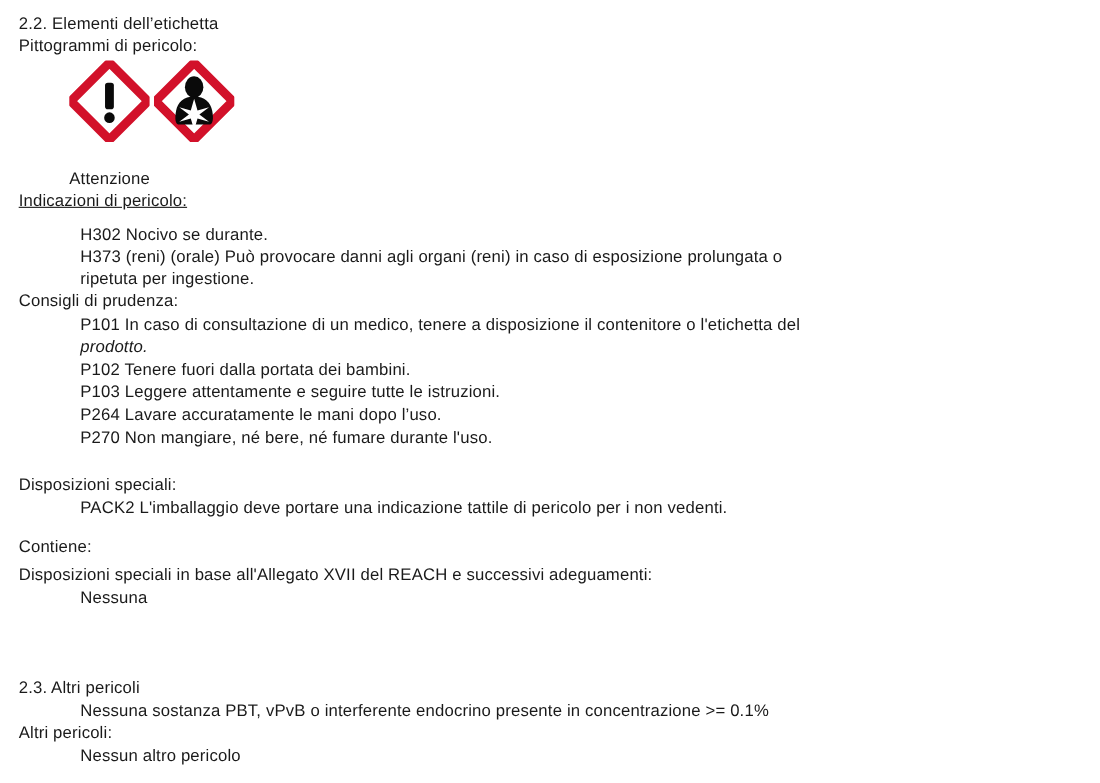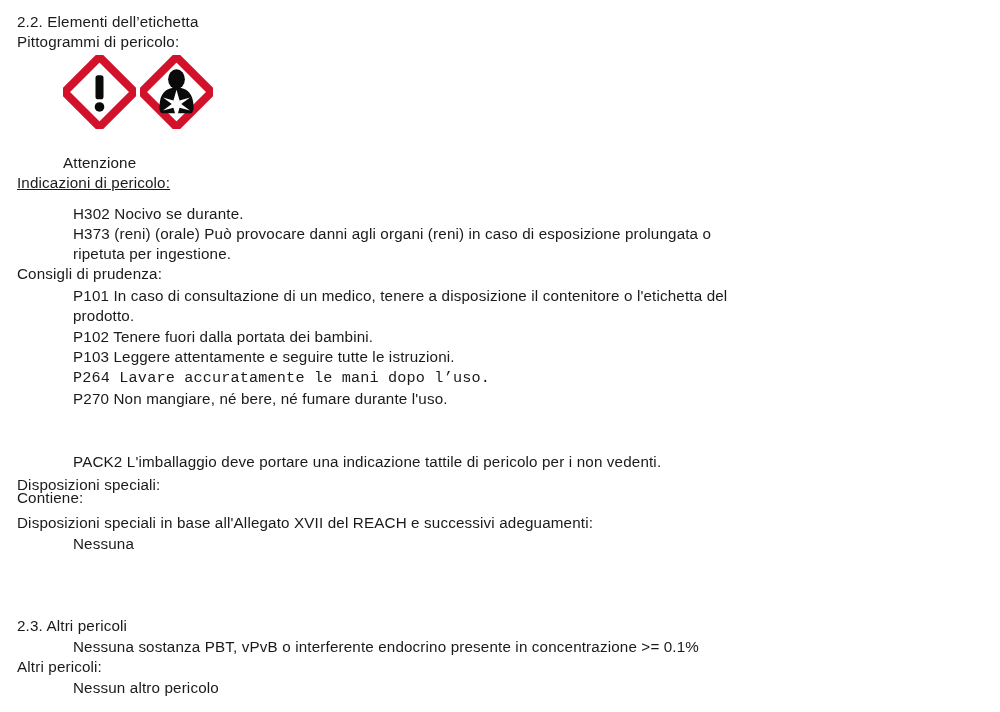--- a/index.html
+++ b/index.html
@@ -88,27 +88,27 @@
 
   <div class="line lvl0" style="top:173px;text-decoration:underline;">Indicazioni di pericolo:</div>
 
   <div class="line lvl1" style="top:204px;">H302 Nocivo se durante.</div>
   <div class="line lvl1" style="top:224px;">H373 (reni) (orale) Può provocare danni agli organi (reni) in caso di esposizione prolungata o</div>
   <div class="line lvl1" style="top:244px;">ripetuta per ingestione.</div>
 
   <div class="line lvl0" style="top:264px;">Consigli di prudenza:</div>
 
   <div class="line lvl1" style="top:286px;">P101 In caso di consultazione di un medico, tenere a disposizione il contenitore o l'etichetta del</div>
-  <div class="line lvl1" style="top:306px;">prodotto.</div>
+  <div class="line lvl1" style="top:306px;font-style:italic;">prodotto.</div>
   <div class="line lvl1" style="top:327px;">P102 Tenere fuori dalla portata dei bambini.</div>
   <div class="line lvl1" style="top:347px;">P103 Leggere attentamente e seguire tutte le istruzioni.</div>
-  <div class="line lvl1" style="top:368px;font-family:Liberation Mono, monospace;">P264 Lavare accuratamente le mani dopo l’uso.</div>
+  <div class="line lvl1" style="top:368px;">P264 Lavare accuratamente le mani dopo l’uso.</div>
   <div class="line lvl1" style="top:389px;">P270 Non mangiare, né bere, né fumare durante l'uso.</div>
 
-  <div class="line lvl0" style="top:431px;margin-top:44px;">Disposizioni speciali:</div>
+  <div class="line lvl0" style="top:431px;">Disposizioni speciali:</div>
   <div class="line lvl1" style="top:452px;">PACK2 L'imballaggio deve portare una indicazione tattile di pericolo per i non vedenti.</div>
 
   <div class="line lvl0" style="top:472px;margin-top:16px;">Contiene:</div>
 
   <div class="line lvl0" style="top:513px;">Disposizioni speciali in base all'Allegato XVII del REACH e successivi adeguamenti:</div>
   <div class="line lvl1" style="top:534px;">Nessuna</div>
 
   <div class="line lvl0" style="top:616px;">2.3. Altri pericoli</div>
   <div class="line lvl1" style="top:637px;">Nessuna sostanza PBT, vPvB o interferente endocrino presente in concentrazione &gt;= 0.1%</div>
   <div class="line lvl0" style="top:657px;">Altri pericoli:</div>

